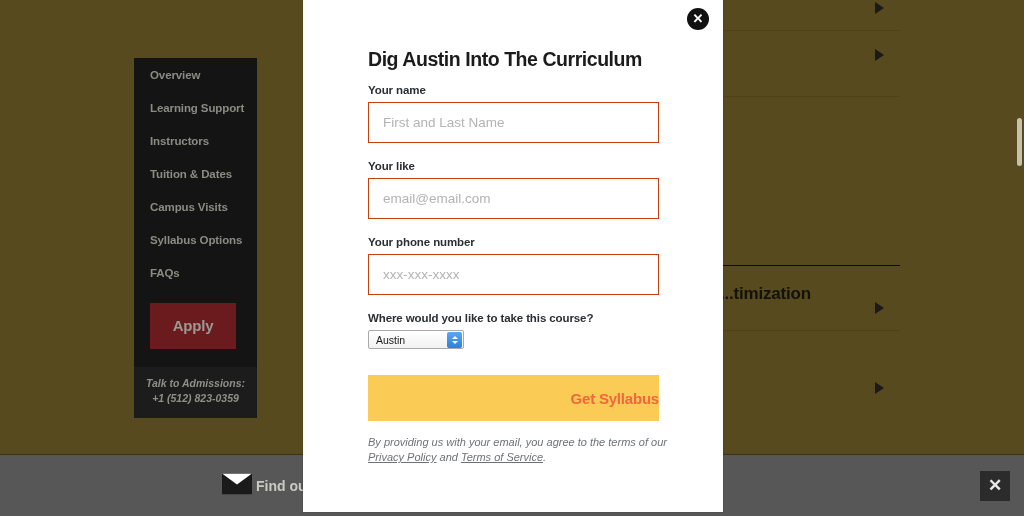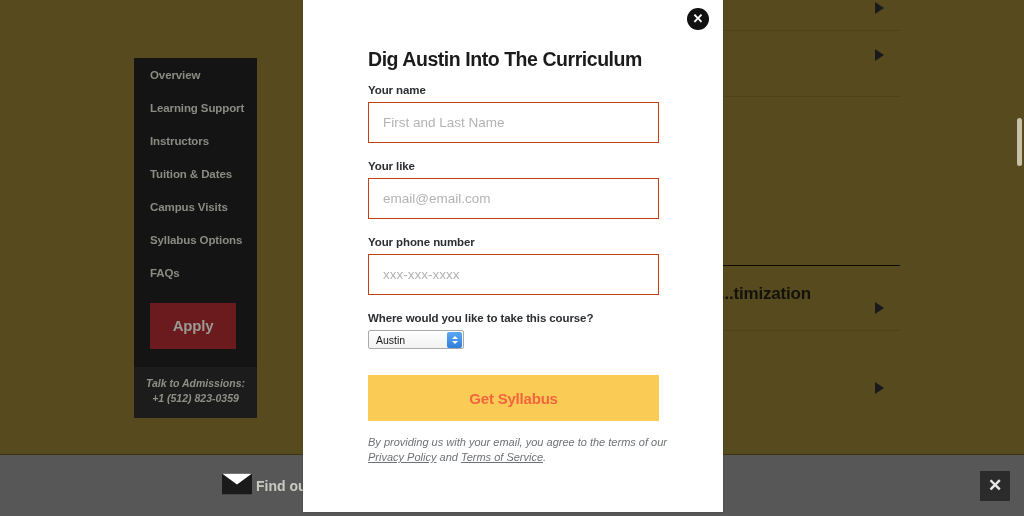--- a/index.html
+++ b/index.html
@@ -326,20 +326,21 @@
     height: 46px;
     background: #fbcc55;
     border: none;
     color: #f2653f;
     font-size: 15px;
     font-weight: bold;
     letter-spacing: -0.2px;
     cursor: pointer;
     margin-bottom: 14px;
     font-family: "Liberation Sans", sans-serif;
+    text-align: right;
   }
 
   .fine-print {
     width: 300px;
     font-size: 11px;
     font-style: italic;
     line-height: 15px;
     color: #6e7276;
   }
   .fine-print a {

